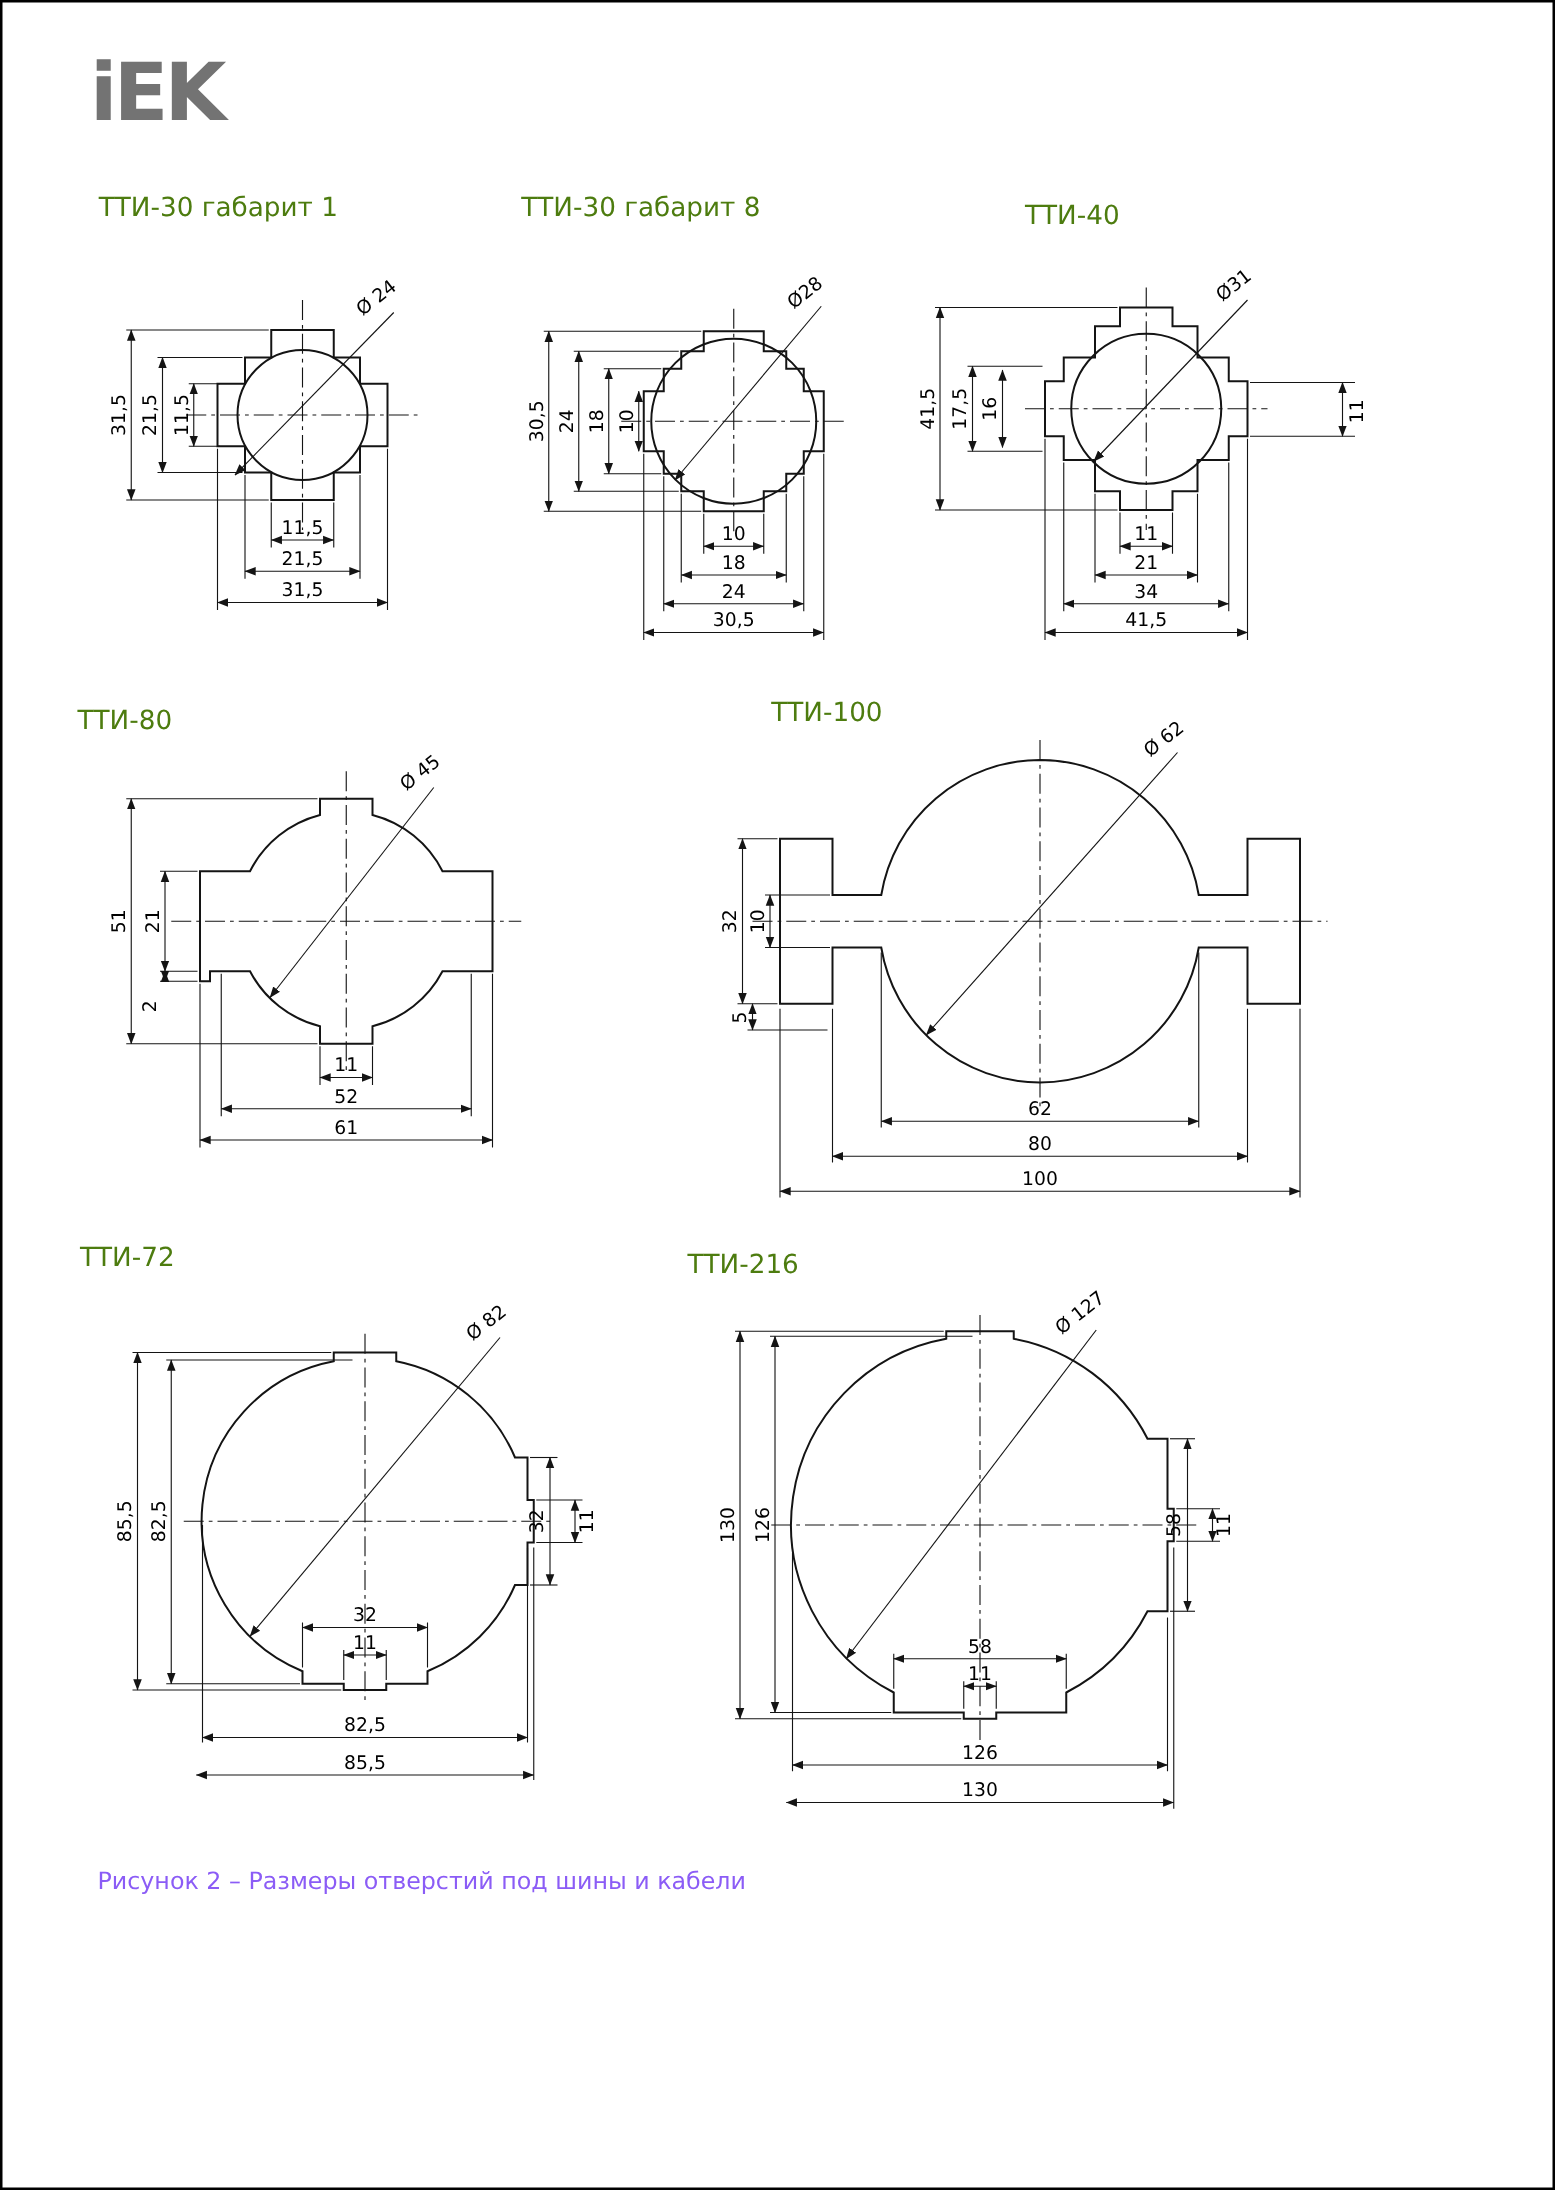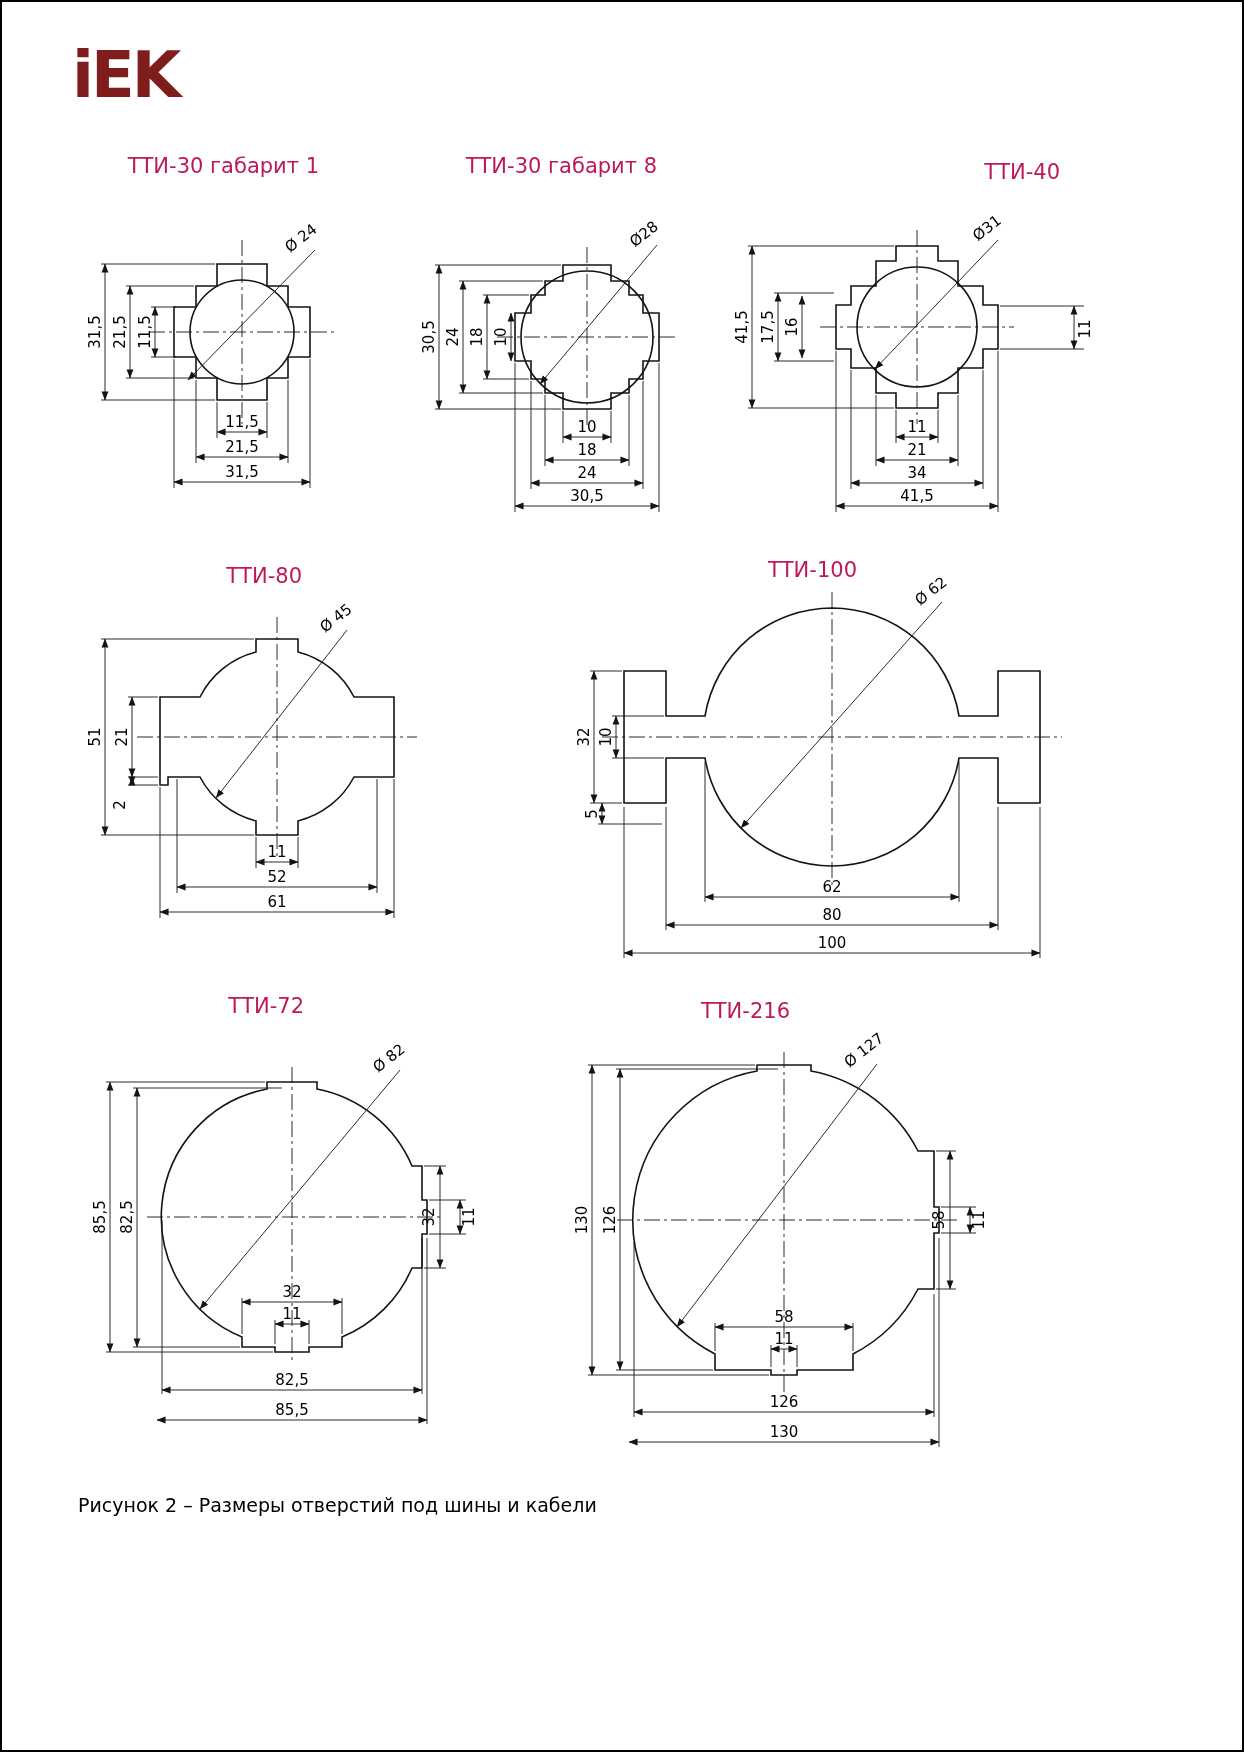--- a/index.html
+++ b/index.html
@@ -1,21 +1,21 @@
 <!DOCTYPE html>
 <html><head>
 <meta charset="utf-8">
 <style>
   html,body{margin:0;padding:0;background:#888;}
   .page{position:relative;width:1244px;height:1752px;background:#fff;border:2px solid #000;
         box-sizing:border-box;font-family:"DejaVu Sans",sans-serif;color:#111;overflow:hidden;}
   .logo{position:absolute;left:70px;top:36px;font-size:64px;font-weight:900;letter-spacing:-3px;
-        font-family:"DejaVu Sans",sans-serif;color:#7f1d1d;}
-  .dtitle{position:absolute;width:240px;text-align:right;font-size:21px;color:#be185d;}
-  .caption{position:absolute;left:76px;top:1492px;font-size:19px;color:#000000;}
+        font-family:"DejaVu Sans",sans-serif;color:#737373;}
+  .dtitle{position:absolute;width:240px;text-align:left;font-size:21px;color:#4d7c0f;}
+  .caption{position:absolute;left:76px;top:1492px;font-size:19px;color:#8b5cf6;}
   svg.panel{position:absolute;overflow:visible;}
   .ol{fill:none;stroke:#141414;stroke-width:1.6;stroke-linejoin:miter;}
   .tn line{stroke:#141414;stroke-width:0.9;}
   .dim line{stroke:#141414;stroke-width:0.9;}
   .cl line{stroke:#141414;stroke-width:0.9;stroke-dasharray:16 4 3 4;}
   .ldr{stroke:#141414;stroke-width:0.9;fill:none;}
   svg text{font-family:"DejaVu Sans",sans-serif;font-size:15px;fill:#000;}
 </style>
 </head>
 <body>

